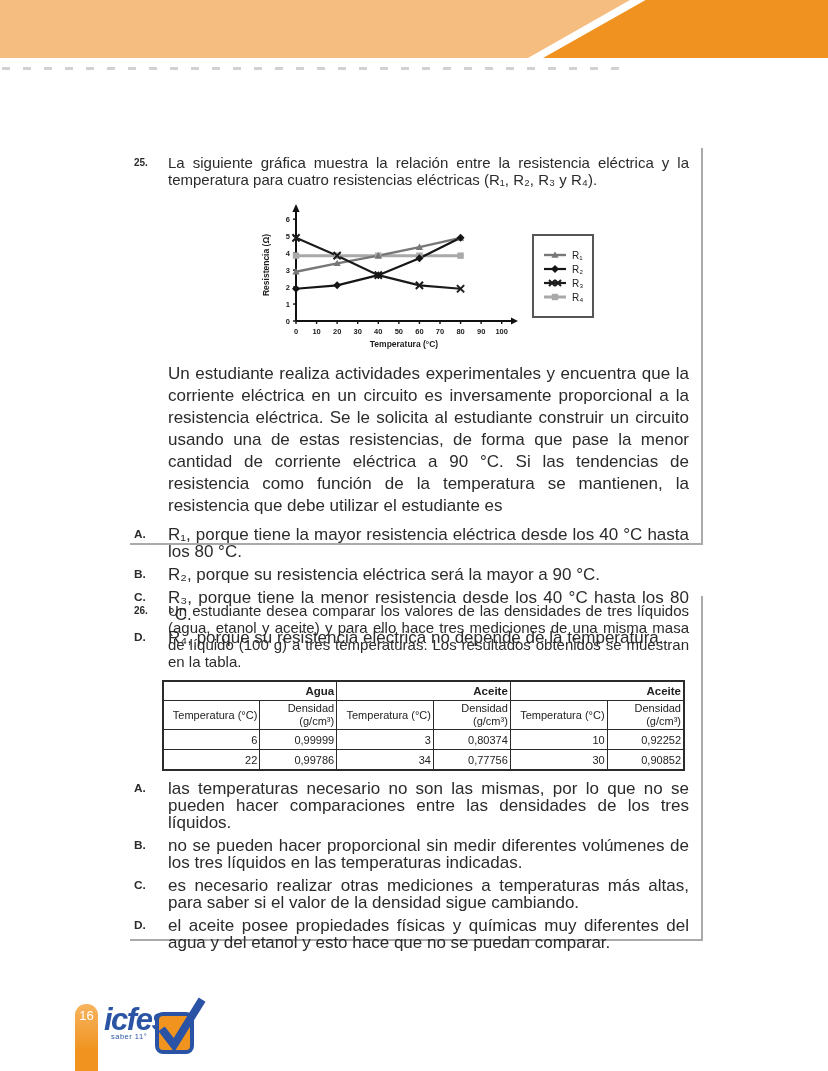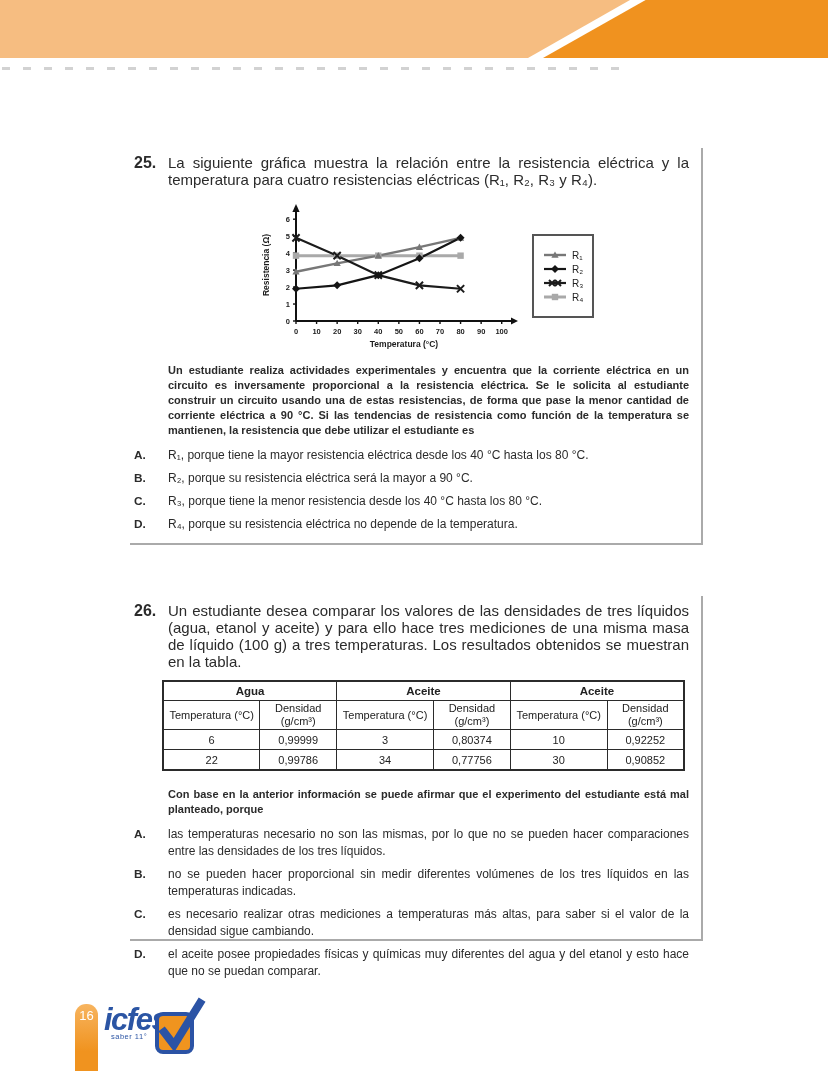--- a/index.html
+++ b/index.html
@@ -15,41 +15,41 @@
   .dashes{position:absolute;top:67px;left:2px;width:618px;height:3px;
           background:repeating-linear-gradient(90deg,#d2d2d2 0 8px,transparent 8px 21px);}
 
   
   .qblock{position:absolute;left:130px;width:573px;box-sizing:border-box;
           border-right:2px solid #aaaaaa;border-bottom:2px solid #aaaaaa;
           padding:6px 12px 10px 4px;}
   #q25-block{top:148px;height:397px;}
   #q26-block{top:596px;height:345px;}
   .qhead{display:flex;}
-  .qnum{flex:none;width:34px;font-weight:bold;font-size:16px;line-height:17px;}
+  .qnum{flex:none;width:34px;font-weight:bold;font-size:10px;line-height:17px;}
   .qtext{font-size:15px;line-height:17px;text-align:justify;width:521px;}
-  .body-par{margin:12px 0 0 34px;font-size:11px;line-height:15px;text-align:justify;width:521px;font-weight:bold;}
+  .body-par{margin:12px 0 0 34px;font-size:17px;line-height:22px;text-align:justify;width:521px;}
 
   
   .chart-row{display:flex;align-items:center;margin:13px 0 0 126px;gap:12px;}
   .chart-svg-wrap{width:260px;height:150px;}
   .legend-box{border:2px solid #555;padding:12px 9px;background:#fff;}
   .legend-row{display:flex;align-items:center;gap:5px;height:14px;}
   .legend-label{font-size:10px;color:#222;}
 
   
   .options{margin:9px 0 0 0;}
   .opt{display:flex;margin-top:6px;}
   .opt-letter{flex:none;width:34px;font-weight:bold;font-size:11.8px;line-height:17px;}
-  .opt-text{font-size:12px;line-height:17px;text-align:justify;width:521px;}
+  .opt-text{font-size:17px;line-height:17px;text-align:justify;width:521px;}
 
   
   table.density{border-collapse:collapse;margin:10px 0 0 28px;width:523px;
                 font-size:11px;color:#222;}
-  table.density th,table.density td{border:1px solid #2b2b2b;text-align:center;padding:1px 2px;}
+  table.density th,table.density td{border:1px solid #2b2b2b;text-align:right;padding:1px 2px;}
   table.density{border:2px solid #2b2b2b;}
   .group-row th{font-weight:bold;font-size:11.5px;height:16px;}
   .sub-row th{font-weight:normal;font-size:11px;line-height:13px;padding:2px 1px;}
   .data-row td{height:17px;}
   col.c-temp{width:97px;} col.c-dens{width:77px;}
 
   
   .page-tab{position:absolute;left:75px;top:1004px;width:23px;height:86px;
             border-radius:11px 11px 0 0;background:linear-gradient(180deg,#f7b45f,#f0931f 55%);}
   .page-num{color:#ffffff;font-size:13px;text-align:center;margin-top:4px;}
@@ -249,21 +249,20 @@
         <td>22</td>
         <td>0,99786</td>
         <td>34</td>
         <td>0,77756</td>
         <td>30</td>
         <td>0,90852</td>
       </tr>
     </tbody>
       </table>
 
-    <div class="body-par" style="margin-top:16px;">Con base en la anterior información se puede afirmar que el experimento del estudiante está mal planteado, porque</div>
 
     <div class="options">
       <div class="opt">
         <div class="opt-letter">A.</div>
         <div class="opt-text">las temperaturas necesario no son las mismas, por lo que no se pueden hacer comparaciones entre las densidades de los tres líquidos.</div>
       </div>
       <div class="opt">
         <div class="opt-letter">B.</div>
         <div class="opt-text">no se pueden hacer proporcional sin medir diferentes volúmenes de los tres líquidos en las temperaturas indicadas.</div>
       </div>

